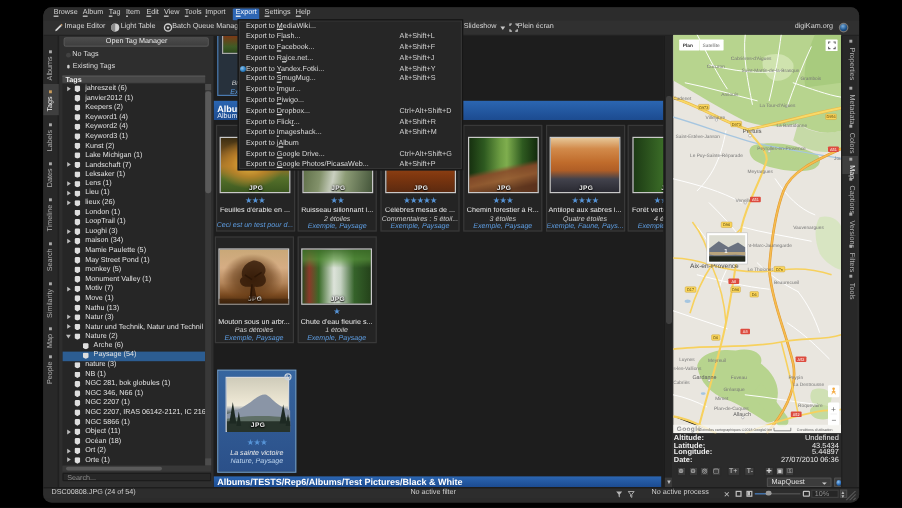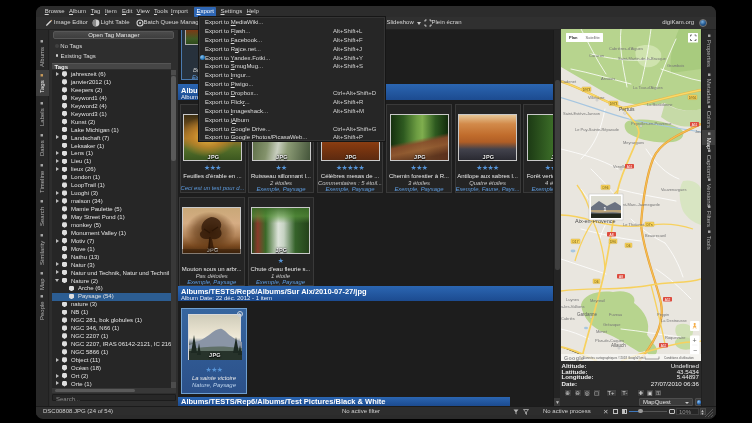--- a/index.html
+++ b/index.html
@@ -346,40 +346,36 @@
         <rect x="0" y="42" width="59" height="5" fill="rgba(50,28,8,0.45)"></rect>
       </svg>
 <div class="cell" style="left:69.5px;top:167px;">
 <div class="thumb" style="left:2.5px;top:8.5px;width:59px;height:47.5px;background:linear-gradient(180deg,rgba(60,110,40,.9) 0%,rgba(90,150,60,.65) 18%,rgba(0,0,0,0) 34%),linear-gradient(90deg,#2a4a1e 0%,#8a3a2a 10%,#3a6a28 24%,#dde3da 46%,#c5d2c2 56%,#35622a 76%,#24421a 100%);"></div>
 <div class="jpg" style="left:0;width:66px;text-align:center;top:48.5px;">JPG</div>
 <div class="stars" style="top:58.5px;">★</div>
 <div class="cap1" style="top:68px;">Chute d'eau fleurie s...</div>
 <div class="cap2" style="top:74.5px;">1 étoile</div>
 <div class="cap3" style="top:81px;">Exemple, Paysage</div>
 </div>
-<div class="abs" style="left:0;top:255.5px;width:375px;height:15px;background:linear-gradient(180deg,#2b66b2,#1c4b90);">
-        <div class="abs" style="left:3px;top:1px;font-size:7.5px;font-weight:bold;color:#fff;white-space:nowrap;">Albums/TESTS/Rep6/Albums/Sur Aix/2010-07-27/jpg</div>
-        <div class="abs" style="left:3px;top:9px;font-size:6px;color:#e8eef8;white-space:nowrap;">Album Date: 22 déc. 2012 - 1 item</div>
-      </div>
 <div class="abs" style="left:3px;top:277.5px;width:66px;height:86px;background:linear-gradient(180deg,#36659f,#2b5089);border:1px solid #6f9fd0;">
 <div class="thumb" style="left:5.5px;top:5.5px;width:53px;height:45.5px;border-color:#d8d8d8;background:linear-gradient(180deg,#cfccba 0%,#e8e2cf 38%,#efeada 52%,#9aa3ad 60%,#3a4a40 70%,#222e26 100%);"></div>
 <svg class="abs" style="left:6.5px;top:6.5px;" width="53" height="45" viewBox="0 0 53 45">
           <path d="M0,30 C8,28 14,24 20,20 C26,15 30,13 33,14 L36,16 C38,18 42,22 48,25 L53,27 V45 H0 Z" fill="#8a95a6"></path>
           <path d="M0,34 C12,32 28,31 40,32 L53,33 V45 H0 Z" fill="#5f6f66"></path>
           <path d="M0,36 H53 V45 H0 Z" fill="#27332b"></path>
           <path d="M2,38 L5,20 L8,38 Z M8,40 L10,28 L12,40 Z" fill="#1d2922"></path>
           <path d="M44,38 L47,22 L50,38 Z M49,40 L51,30 L53,40 Z" fill="#1d2922"></path>
         </svg>
 <div class="jpg" style="left:0;width:66px;text-align:center;top:43px;">JPG</div>
 <div class="abs" style="right:3px;top:2px;width:6px;height:6px;border-radius:50%;border:0.8px solid #c9d2dd;color:#c9d2dd;font-size:4.5px;line-height:5px;text-align:center;">↻</div>
 <div class="stars" style="top:57px;">★★★</div>
 <div class="cap2" style="top:66.5px;color:#eaeaea;">La sainte victoire</div>
 <div class="cap3" style="top:73.5px;color:#bcd4ee;">Nature, Paysage</div>
 </div>
-<div class="abs" style="left:0;top:366.5px;width:332px;height:9.5px;background:linear-gradient(180deg,#2b66b2,#1c4b90);">
+<div class="abs" style="left:0;top:366.5px;width:373px;height:9.5px;background:linear-gradient(180deg,#2b66b2,#1c4b90);">
         <div class="abs" style="left:3px;top:0.8px;font-size:7.5px;font-weight:bold;color:#fff;white-space:nowrap;">Albums/TESTS/Rep6/Albums/Test Pictures/Black &amp; White</div>
       </div>
 </div>
 <div class="abs" style="left:517px;top:24px;width:7px;height:376px;background:#242424;border-left:1px solid #1a1a1a;">
       <div class="abs" style="left:1px;top:50px;width:5px;height:190px;background:#3f3f3f;border-radius:2px;"></div>
       <div class="abs" style="left:0;top:368px;width:7px;height:8px;background:#3a3a3a;color:#bbb;font-size:5px;text-align:center;line-height:8px;">▼</div>
     </div>
 <div class="abs" style="left:524px;top:24px;width:141px;height:376px;background:#2b2b2b;">
 <div class="abs" style="left:0.7px;top:-1px;width:140px;height:332px;">
 <svg width="140" height="332" viewBox="0 0 140 332" font-family="Liberation Sans, sans-serif">

